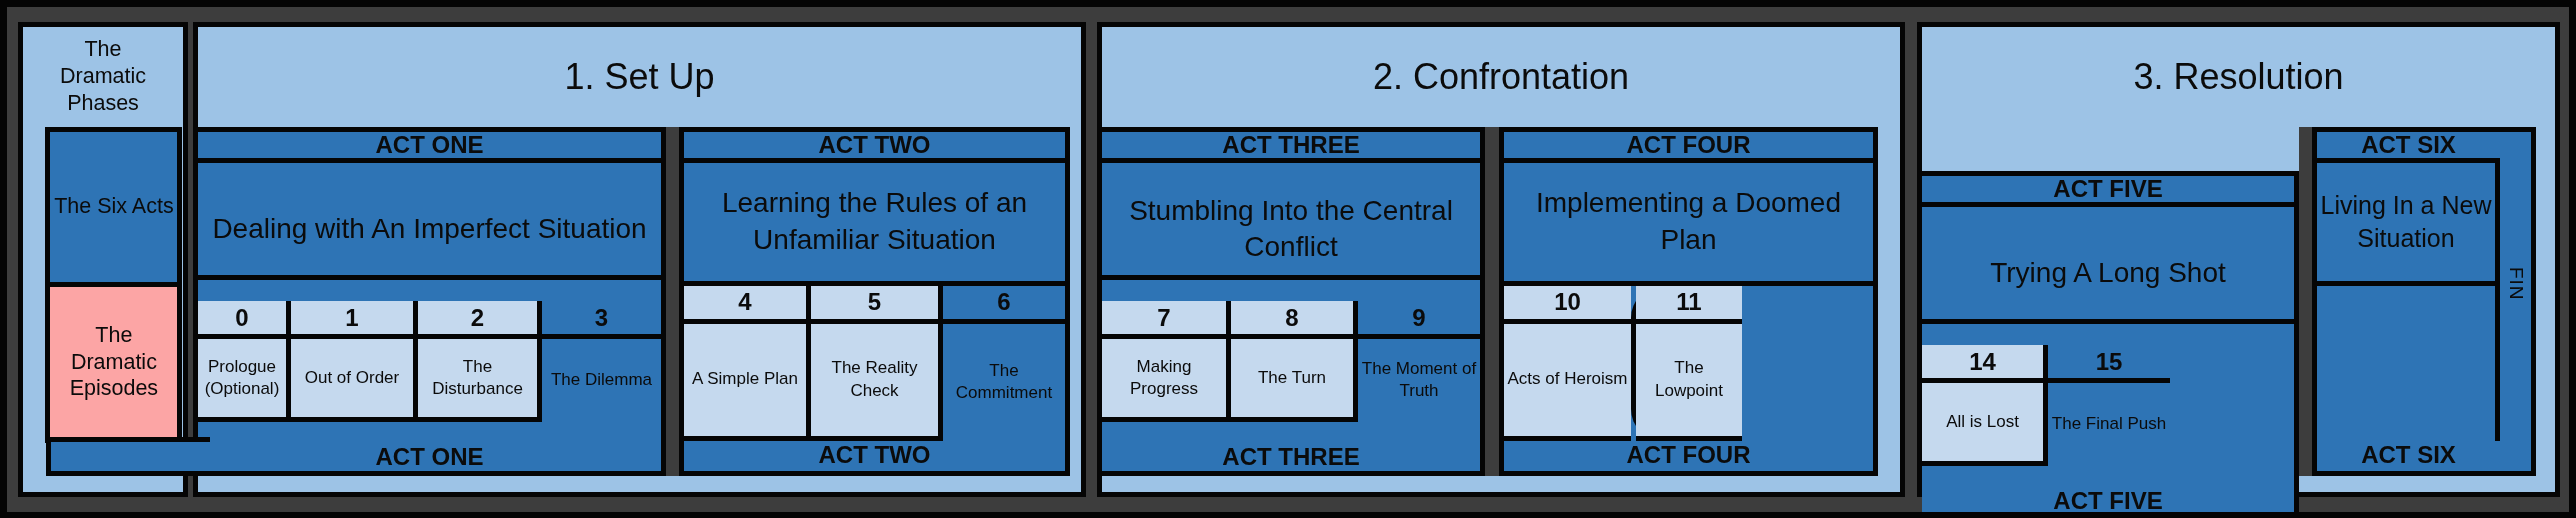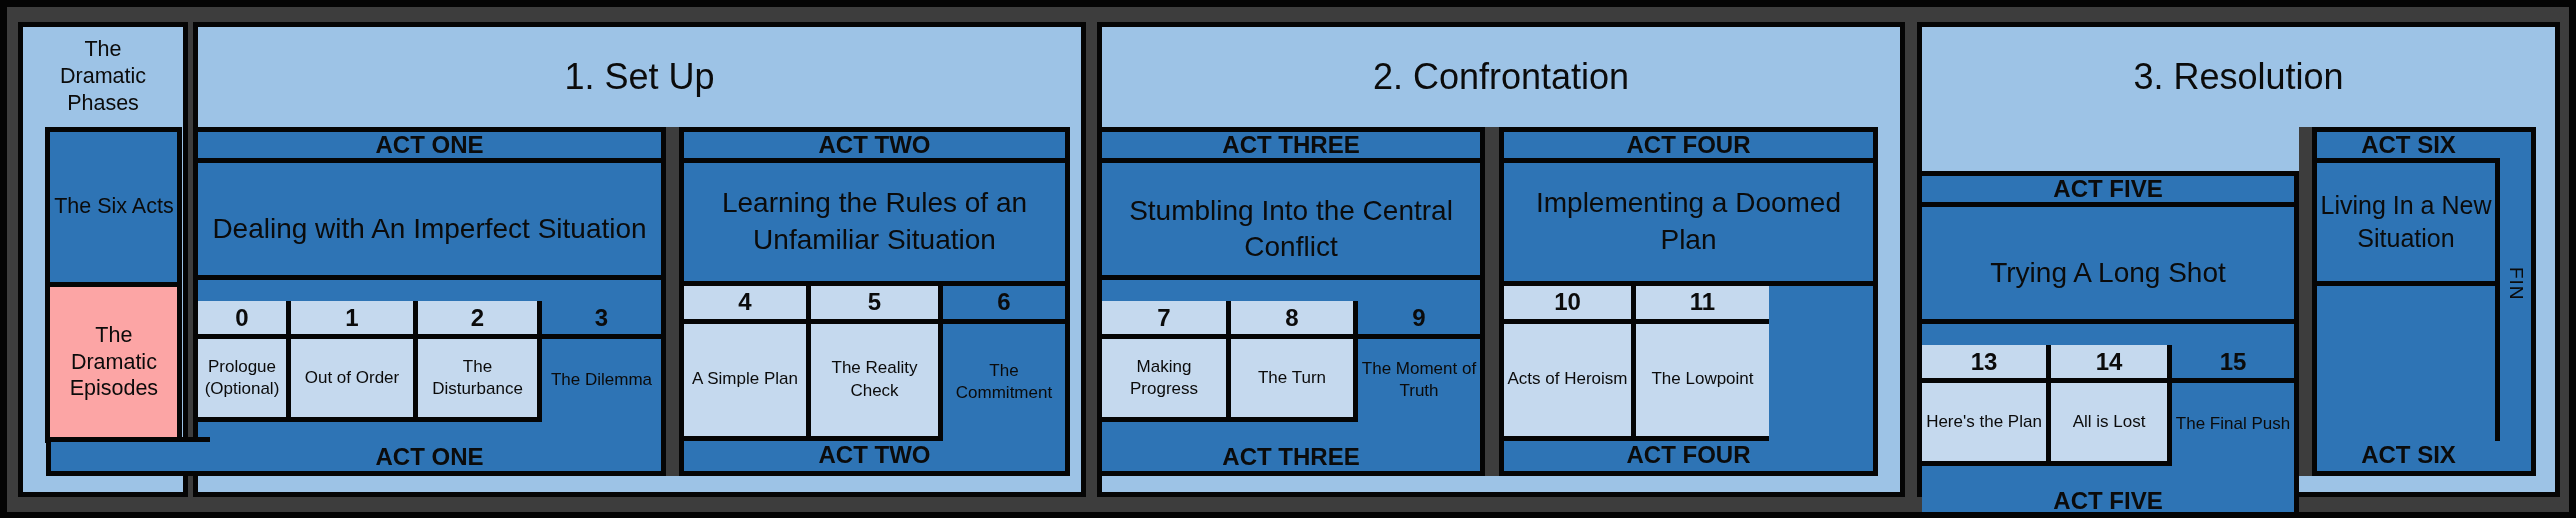--- a/index.html
+++ b/index.html
@@ -22,21 +22,21 @@
   .col{box-sizing:border-box;display:flex;flex-direction:column;}
   .col + .col{border-left:5.4px solid #050505;}
   .num{height:38px;box-sizing:border-box;border-bottom:5.4px solid #050505;background:#c5d9ee;display:flex;align-items:center;justify-content:center;font-weight:bold;font-size:24px;}
   .ep{flex:1;box-sizing:border-box;background:#c5d9ee;border-bottom:5.4px solid #050505;display:flex;align-items:center;justify-content:center;text-align:center;font-size:17px;line-height:1.3;padding:0 2.7px;}
   .col--dark .num{background:transparent;}
   .col--dark .ep{background:transparent;border-bottom:none;}
   .act-ftr{height:29px;display:flex;align-items:center;justify-content:center;font-weight:bold;font-size:24px;}
   
   .act-six{flex-direction:row;}
   .six-left{width:183px;box-sizing:border-box;display:flex;flex-direction:column;}
-  .six-box{height:278px;box-sizing:border-box;border-right:5.4px solid #050505;display:flex;flex-direction:column;align-items:flex-end;}
+  .six-box{height:278px;box-sizing:border-box;border-right:5.4px solid #050505;display:flex;flex-direction:row;}
   .six-box .act-ttl{font-size:25px;padding:0 1.8px;}
   .fin-strip{flex:1;display:flex;justify-content:center;}
   .fin{writing-mode:vertical-rl;font-size:19px;margin-top:135px;letter-spacing:0.9px;}
   
   .sb-phases{height:100px;display:flex;align-items:center;justify-content:center;text-align:center;font-size:21.5px;line-height:1.25;}
   .sb-phases span{display:inline-block;width:108px;}
   .sb-acts{position:absolute;left:22.4px;top:100px;width:137px;height:160px;box-sizing:border-box;background:#2e74b5;border:5.4px solid #050505;display:flex;align-items:center;justify-content:center;font-size:21.5px;}
   .sb-eps{position:absolute;left:22.4px;top:255px;width:137px;height:161px;box-sizing:border-box;background:#fca5a5;border:5.4px solid #050505;display:flex;align-items:center;justify-content:center;text-align:center;font-size:21.5px;line-height:1.25;}
   .sb-eps span{display:inline-block;width:135px;}
   .sb-bar{position:absolute;left:46px;top:437px;width:164px;height:39px;box-sizing:border-box;background:#2e74b5;border:5.4px solid #050505;border-right:none;z-index:5;}
@@ -138,43 +138,39 @@
       <div class="gap" style="left:383px;width:13.5px;"></div>
 
       <div class="act" style="left:397px;width:379px;">
         <div class="act-hdr">ACT FOUR</div>
         <div class="act-ttl">Implementing a Doomed Plan</div>
         <div class="cols">
           <div class="col" style="width:127px;">
             <div class="num">10</div>
             <div class="ep">Acts of Heroism</div>
           </div>
-          <div class="col" style="width:138px;">
+          <div class="col" style="width:111px;border-radius:32px;">
             <div class="num">11</div>
             <div class="ep">The Lowpoint</div>
           </div>
         </div>
         <div class="act-ftr">ACT FOUR</div>
       </div>
 
     </div>
   </div>
 
   <div class="panel" style="left:1917px;width:643px;">
     <div class="panel-title">3. Resolution</div>
     <div class="acts-row">
 
       <div class="act act--first" style="left:0;width:377px;margin-top:44px;">
         <div class="act-hdr">ACT FIVE</div>
         <div class="act-ttl">Trying A Long Shot</div>
         <div class="cols">
-          <div class="col" style="width:124px;">
-            <div class="num">13</div>
-            <div class="ep">Here's the Plan</div>
-          </div>
           <div class="col" style="width:121px;">
             <div class="num">14</div>
             <div class="ep">All is Lost</div>
           </div>
           <div class="col col--dark" style="width:127px;">
             <div class="num">15</div>
             <div class="ep">The Final Push</div>
           </div>
         </div>
         <div class="act-ftr">ACT FIVE</div>

